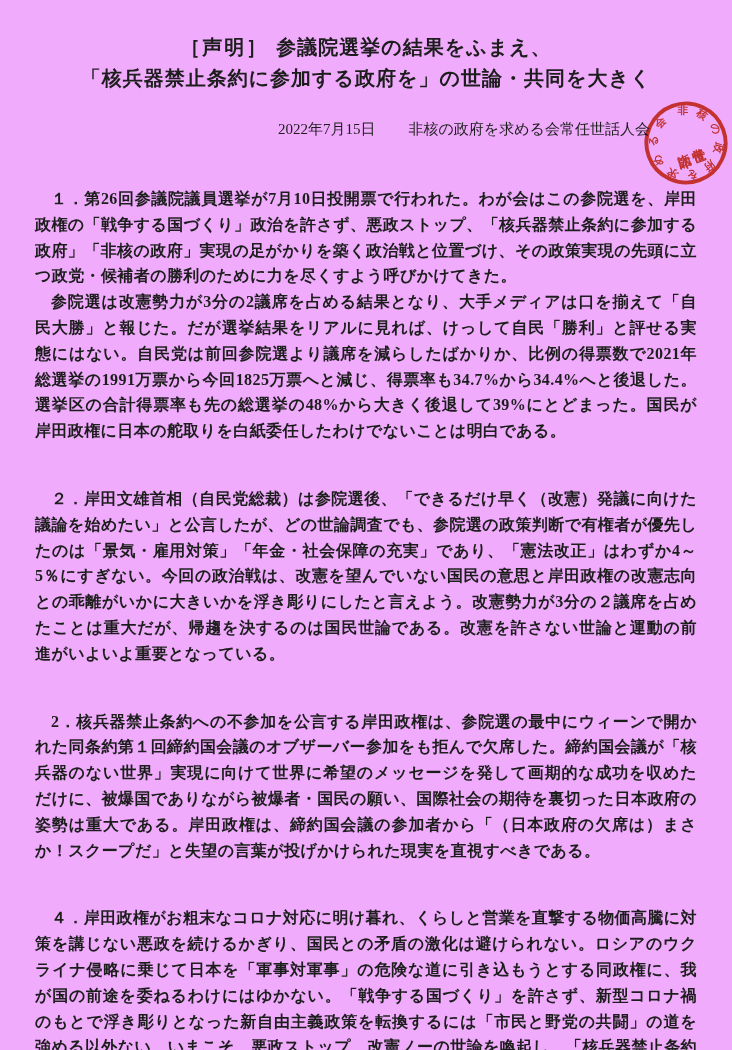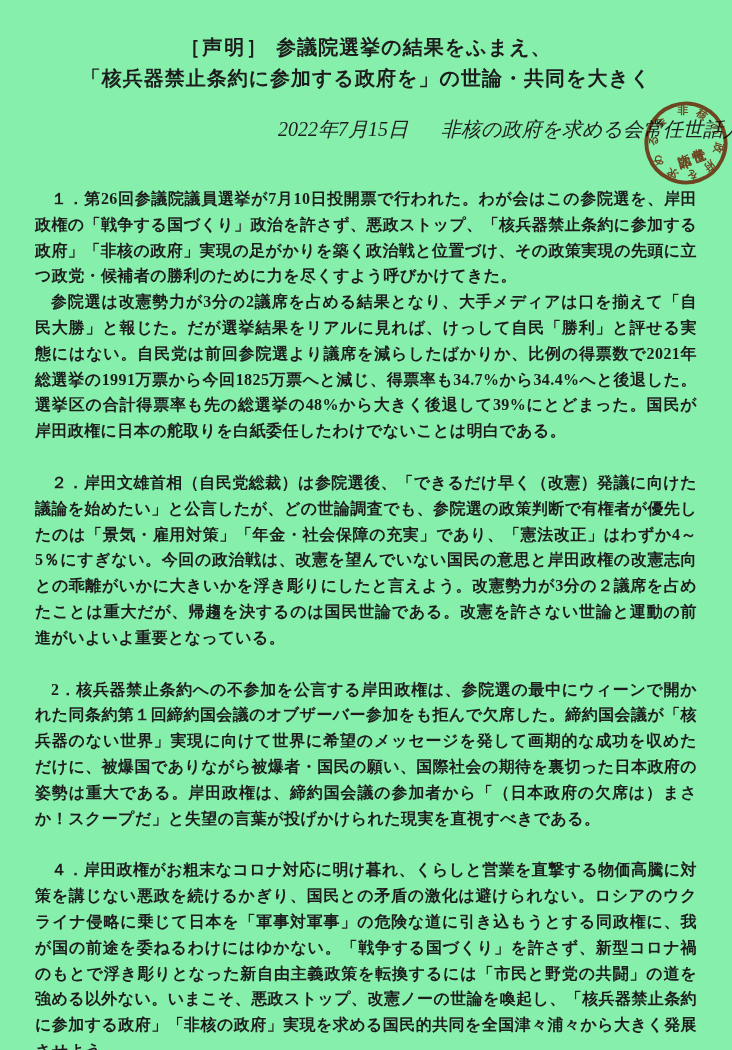--- a/index.html
+++ b/index.html
@@ -5,21 +5,21 @@
   html, body {
     margin: 0;
     padding: 0;
     background: #ffffff;
   }
   .page {
     position: relative;
     width: 732px;
     height: 1050px;
     margin: 0 auto;
-    background: #86efac;
+    background: #f0abfc;
     color: #1d1d1d;
     font-family: "Liberation Serif", "DejaVu Serif", serif;
     overflow: hidden;
     box-sizing: border-box;
   }
   .title {
     margin: 0;
     padding-top: 32px;
     text-align: center;
     font-size: 20px;
@@ -29,35 +29,34 @@
   }
   .title-line { display: block; }
   .title-prefix {
     font-family: "Liberation Sans", "DejaVu Sans", sans-serif;
     margin-right: 8px;
     letter-spacing: 2px;
   }
   .dateline {
     margin-top: 24px;
     padding-left: 278px;
-    font-size: 20px;
+    font-size: 15px;
     line-height: 22px;
     display: flex;
     white-space: nowrap;
-    font-style: italic;
   }
   .dateline .author { margin-left: 33px; }
   .body {
     margin: 46px 35px 0 35px;
     font-size: 16px;
     line-height: 25.8px;
     text-align: justify;
     letter-spacing: 0.4px;
   }
-  .section + .section { margin-top: 26px; }
+  .section + .section { margin-top: 42px; }
   .section p {
     margin: 0;
     text-indent: 16px;
     font-weight: bold;
   }
   .seal {
     position: absolute;
     left: 643px;
     top: 100px;
     width: 86px;

